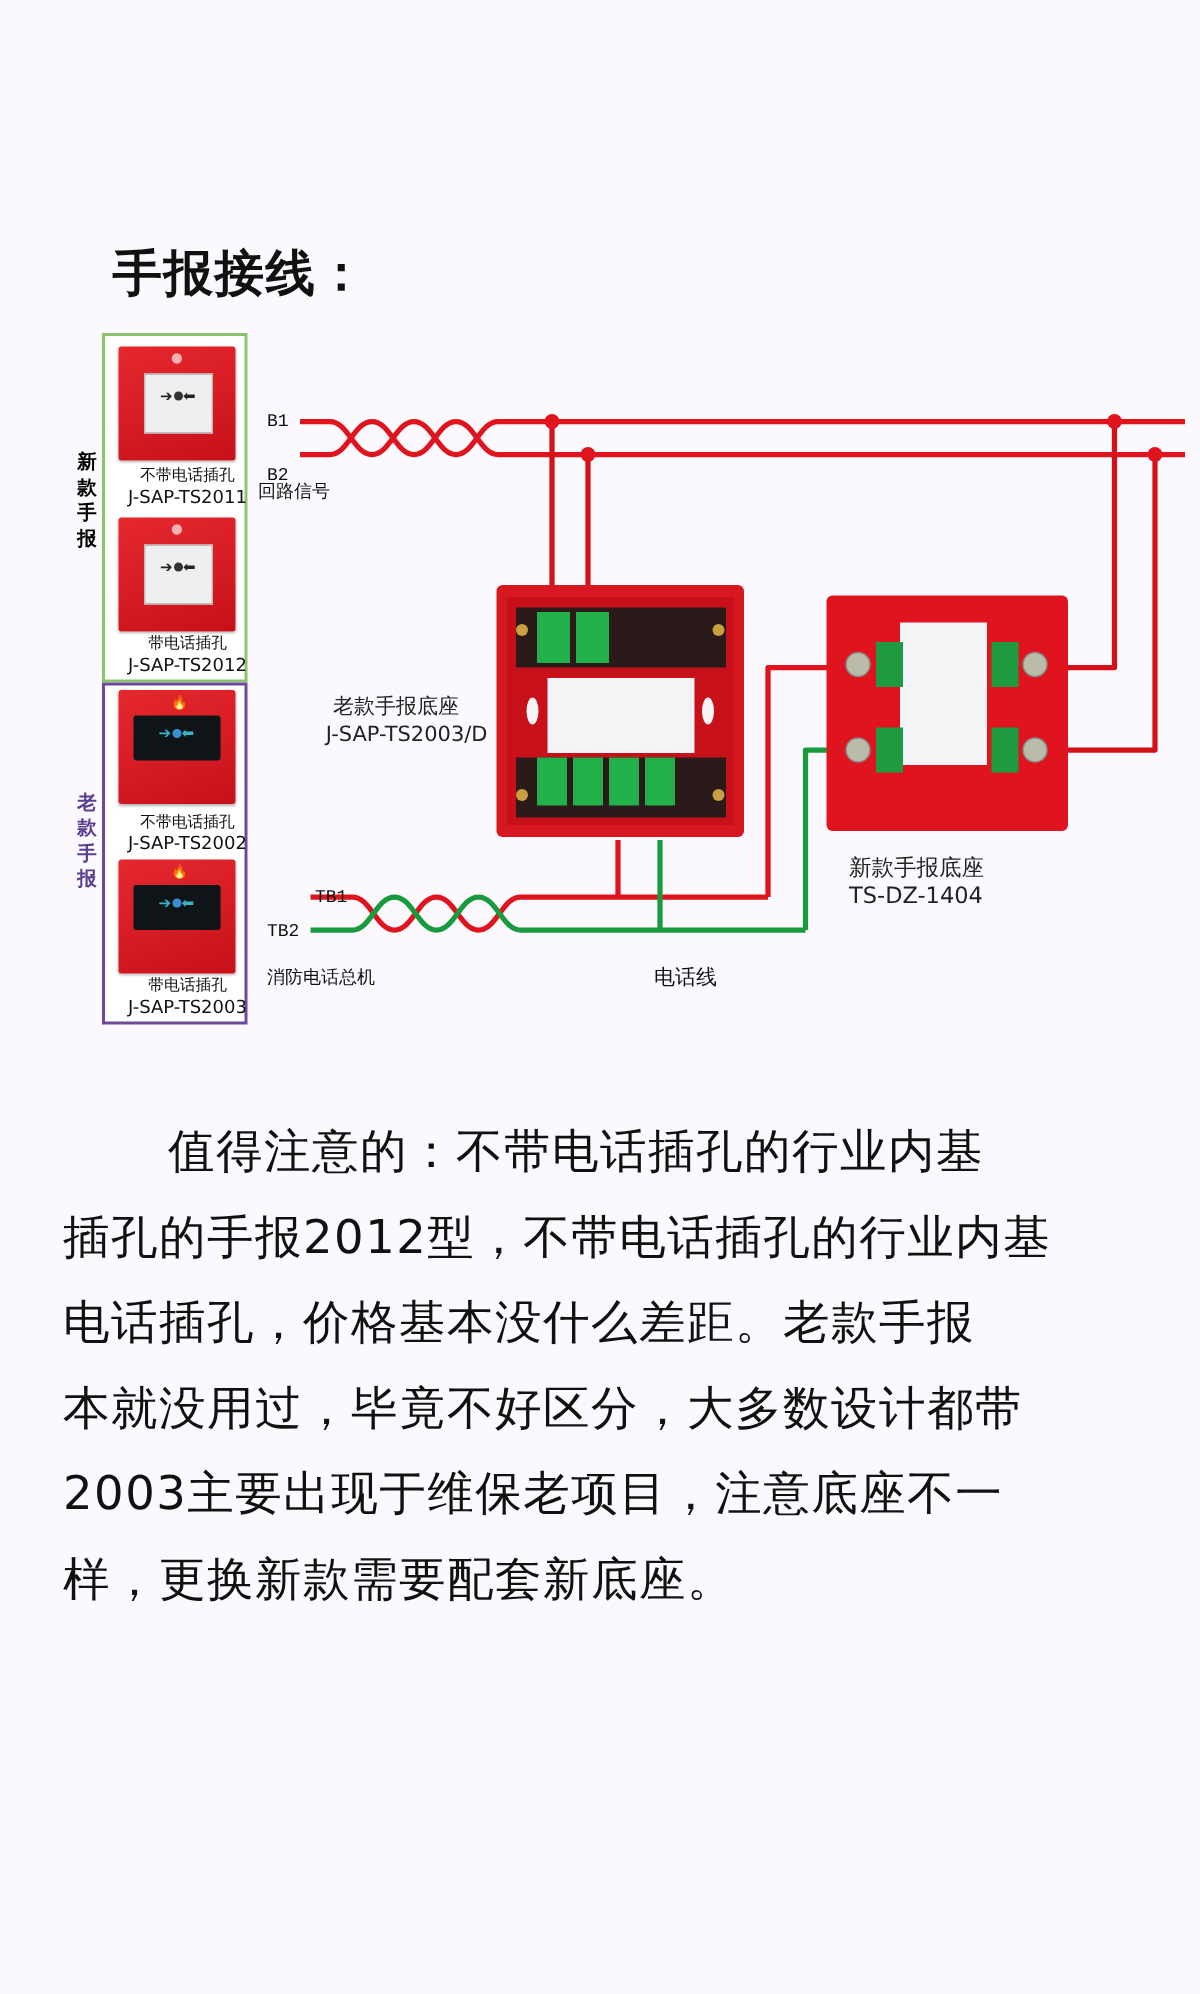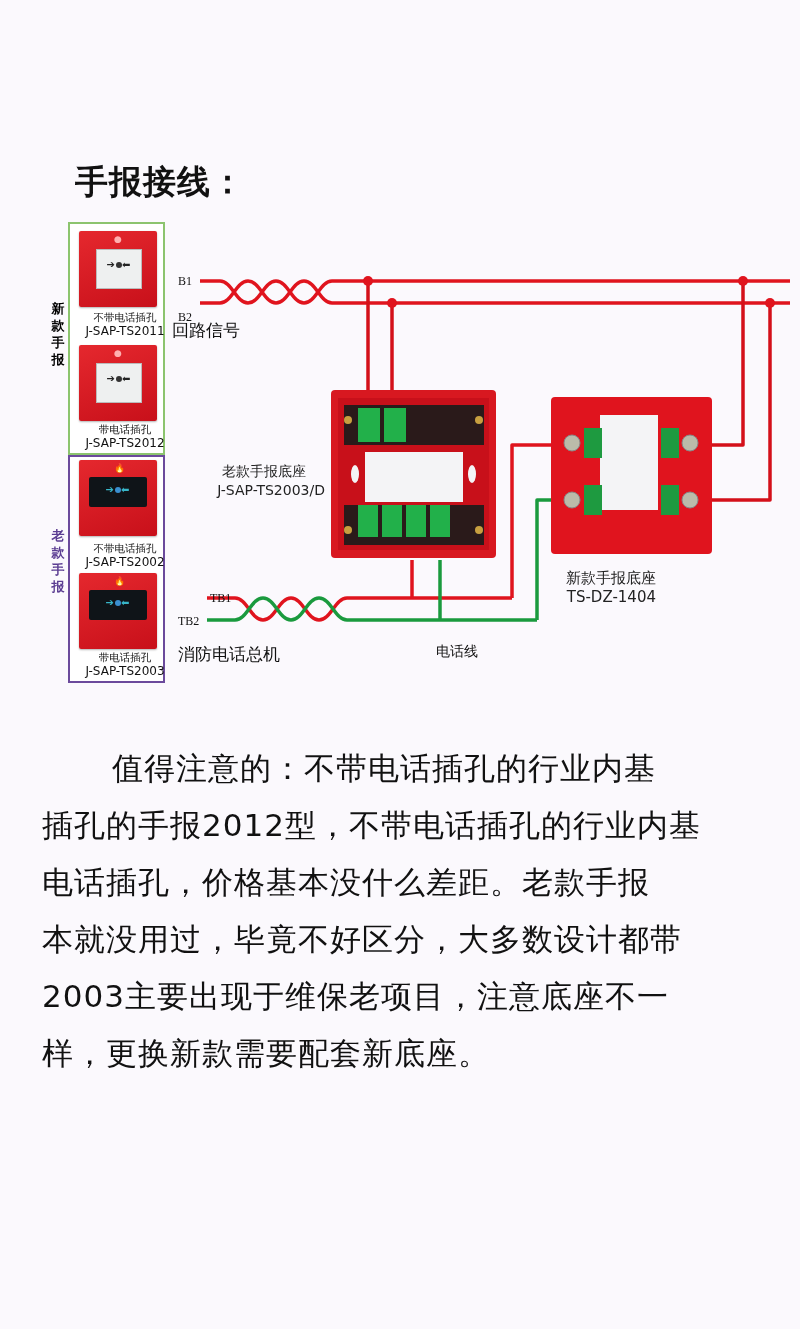--- a/index.html
+++ b/index.html
@@ -47,23 +47,23 @@
   .face-new .face-arrows { color: #222; }
   .face-old .face-arrows { color: #38b6c8; top: 7px; }
   .dot { display: inline-block; width: 6px; height: 6px; border-radius: 50%; background: #333; vertical-align: middle; }
   .face-old .dot { background: #3a8fd0; }
   .flame { position: absolute; left: 35px; top: 3px; color: #ffb0b0; font-size: 9px; }
   .dev-cap {
     position: absolute; left: 68px; width: 114px; text-align: center;
     font-size: 10.5px; line-height: 14px; color: #111;
   }
   .dev-cap .model { font-size: 12px; }
-  .wire-label { position: absolute; font-family: Liberation Serif, serif; font-size: 12px; color: #111; }
-  .cn-label { position: absolute; font-size: 17px; color: #111; }
-  .base-label { position: absolute; font-size: 14px; color: #222; line-height: 19px; text-align: right; }
+  .wire-label { position: absolute; font-family: Liberation Mono, monospace; font-size: 12px; color: #111; }
+  .cn-label { position: absolute; font-size: 12px; color: #111; }
+  .base-label { position: absolute; font-size: 14px; color: #222; line-height: 19px; }
   .body-text {
     position: absolute; left: 42px; top: 740px; width: 740px;
     font-size: 31px; line-height: 57px; color: #111; letter-spacing: 1px;
   }
   .body-text p { margin: 0; }
 </style>
 </head>
 <body>
 
 <div class="heading">手报接线：</div>

